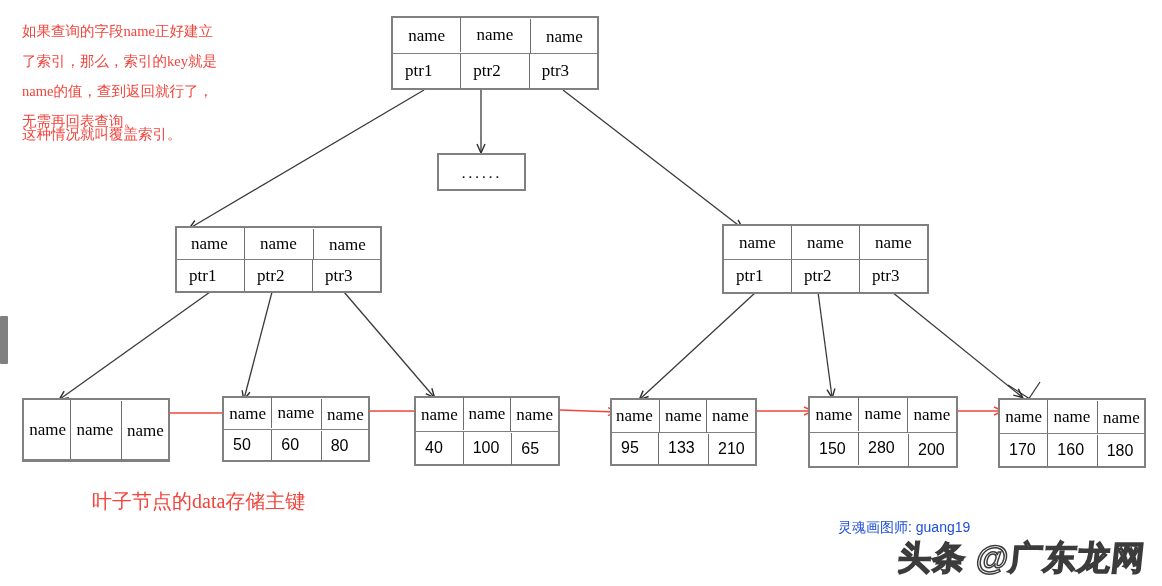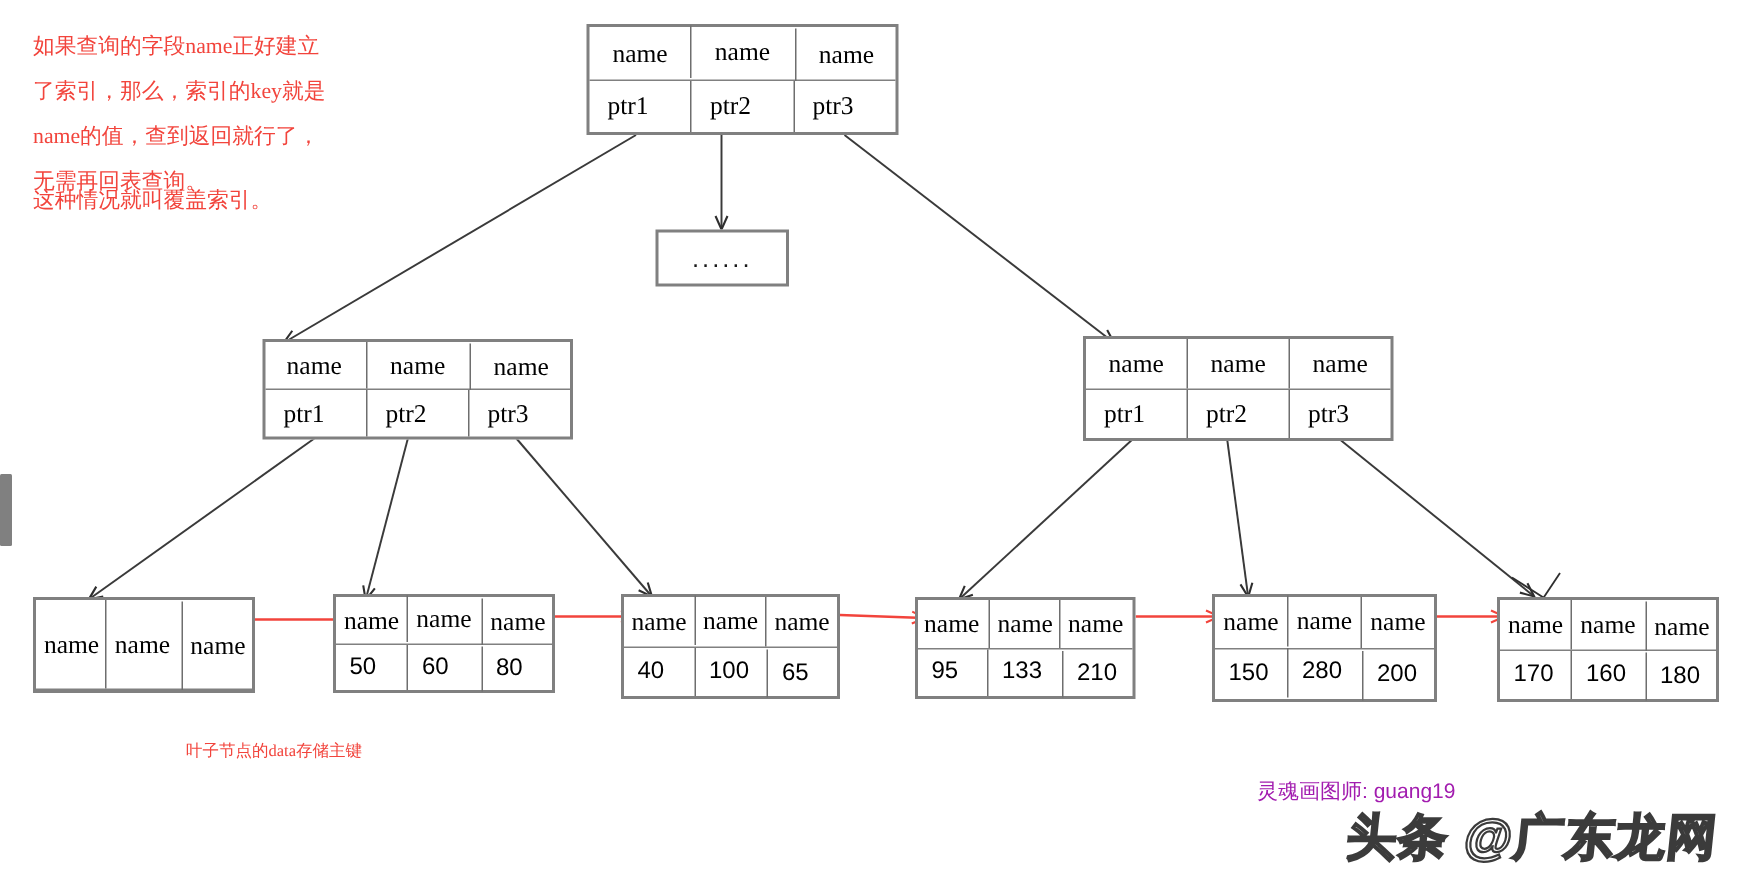--- a/index.html
+++ b/index.html
@@ -94,28 +94,28 @@
   .anno {
     position: absolute;
     color: #f2443c;
     font-family: "Liberation Serif", "DejaVu Serif", serif;
     font-size: 14.5px;
     line-height: 30px;
     white-space: pre-line;
   }
   #anno-top { left: 22px; top: 16px; }
   #anno-top2 { left: 22px; top: 119px; }
-  #anno-leaf { left: 92px; top: 486px; font-size: 11px; margin-left: 32px; }
+  #anno-leaf { left: 92px; top: 486px; font-size: 20px; }
 
   
   #signature {
     position: absolute;
     left: 838px;
     top: 519px;
-    color: #a21caf;
+    color: #1d4ed8;
     font-size: 14px;
     font-family: "Liberation Sans", "DejaVu Sans", sans-serif;
     white-space: nowrap;
   }
   #watermark {
     position: absolute;
     left: 898px;
     top: 536px;
     font-size: 33px;
     font-weight: bold;

